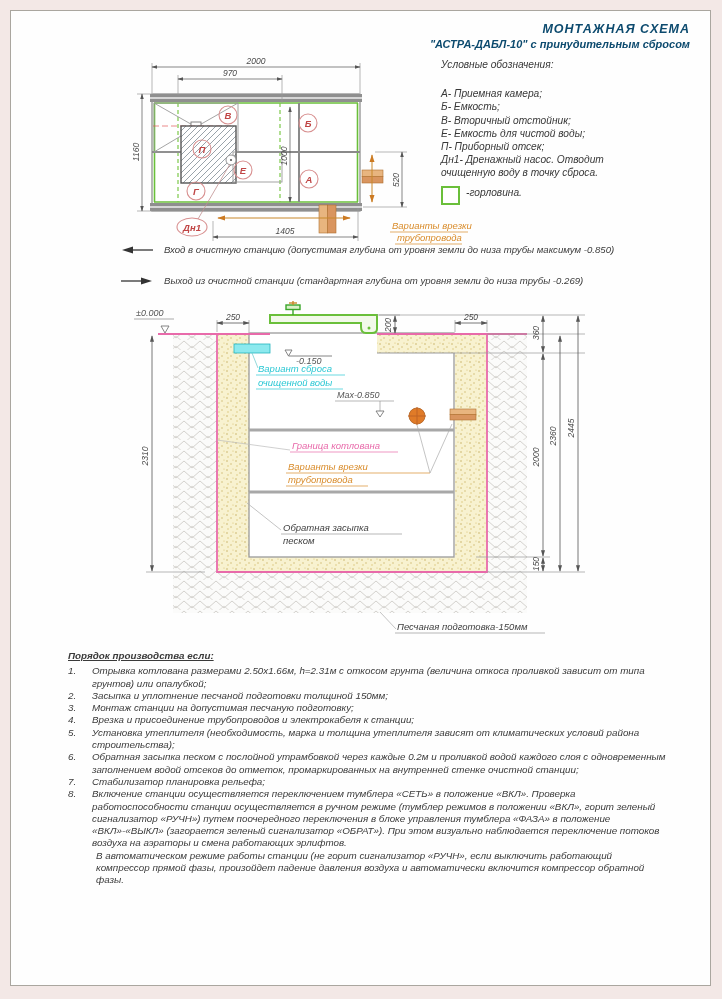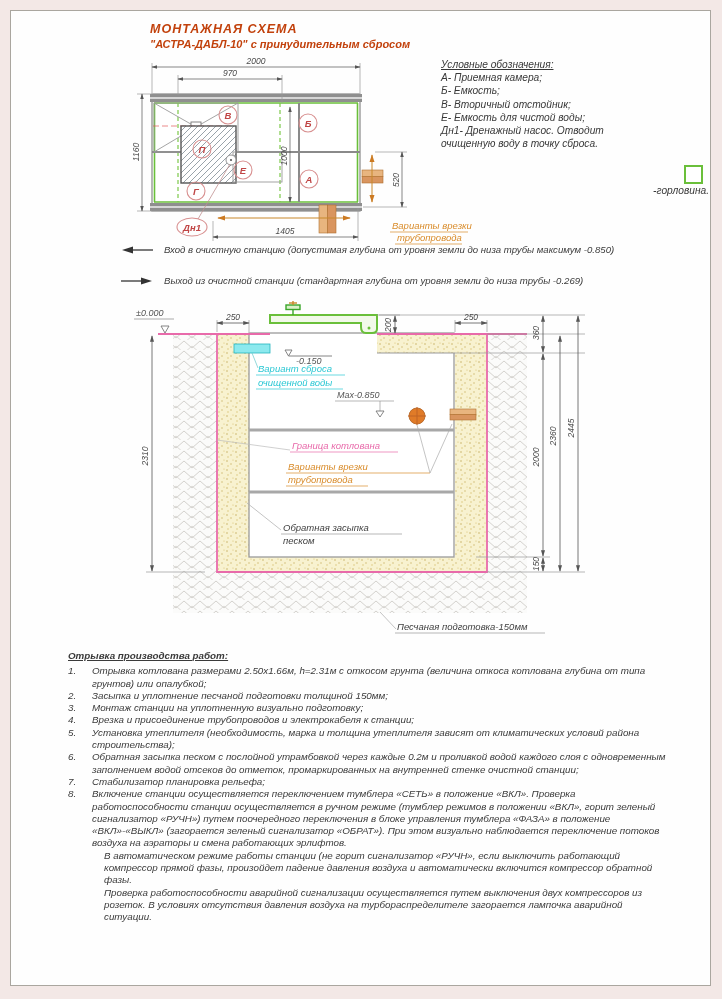--- a/index.html
+++ b/index.html
@@ -1,36 +1,36 @@
 <!DOCTYPE html>
 <html><head>
 <meta charset="utf-8">
 <style>
   html,body{margin:0;padding:0;}
   body{width:722px;height:999px;background:#f3e8e6;font-family:"Liberation Sans",sans-serif;position:relative;overflow:hidden;}
   #page{position:absolute;left:10px;top:10px;width:699px;height:974px;background:#fefefe;border:1px solid #aaa69f;}
   .abs{position:absolute;}
   
-  #titleblock{left:150px;top:22px;width:540px;text-align:left;color:#c2410c;}
+  #titleblock{left:150px;top:22px;width:540px;text-align:right;color:#0c4a6e;}
   #title{font:italic bold 12.5px "Liberation Sans",sans-serif;letter-spacing:1px;}
   #subtitle{font:italic bold 11px "Liberation Sans",sans-serif;margin-top:2px;}
   #legend{left:441px;top:58px;width:268px;color:#383838;font:italic 10.2px "Liberation Sans",sans-serif;line-height:13.2px;}
-  #legend .hdr{text-decoration:underline;margin-bottom:0;}
-  #legend .gorl{display:flex;align-items:flex-end;margin-top:15px;flex-direction:column;}
+  #legend .hdr{margin-bottom:16px;}
+  #legend .gorl{display:flex;align-items:flex-start;margin-top:6px;}
   #legend .sq{display:inline-block;width:15px;height:15px;border:2px solid #6abf3a;margin-right:6px;background:#fff;}
   .ionote{left:120px;width:590px;display:flex;align-items:center;color:#3b3b3b;font:italic 9.6px "Liberation Sans",sans-serif;}
   .ionote svg{margin-right:10px;flex:none;}
   #io-in{top:244px;}
   #io-out{top:275px;}
   #procedure{left:68px;top:650px;width:600px;color:#3a3a3a;font:italic 9.8px "Liberation Sans",sans-serif;line-height:12.3px;}
   #procedure .hdr{text-decoration:underline;font-weight:bold;margin-bottom:3px;}
   #procedure .row{display:flex;}
   #procedure .num{width:24px;flex:none;}
   #procedure .txt{flex:1;}
-  #procedure .para{margin-left:36px;}
+  #procedure .para{margin-left:28px;}
   
   svg text{font-family:"Liberation Sans",sans-serif;font-style:italic;}
   .dim{font-size:8.5px;fill:#4a4a4a;}
   .lvl{font-size:9px;fill:#555;}
   .lbl{font-size:9.5px;font-weight:bold;fill:#c04545;}
   .annC{font-size:9.5px;fill:#2cc8d4;}
   .annP{font-size:9.5px;fill:#e86aaa;}
   .annO{font-size:9.5px;fill:#d98c2b;}
   .annG{font-size:9.5px;fill:#3f3f3f;}
 </style>
@@ -288,20 +288,21 @@
   <div id="title">МОНТАЖНАЯ СХЕМА</div>
   <div id="subtitle">"АСТРА-ДАБЛ-10" с принудительным сбросом</div>
 </div>
 
 <div id="legend" class="abs">
   <div class="hdr">Условные обозначения:</div>
   <div>А- Приемная камера;</div>
   <div>Б- Емкость;</div>
   <div>В- Вторичный отстойник;</div>
   <div>Е- Емкость для чистой воды;</div>
+  <div>П- Приборный отсек;</div>
   <div>Дн1- Дренажный насос. Отводит</div>
   <div>очищенную воду в точку сброса.</div>
   <div class="gorl">
     <span class="sq"></span>
     <span>-горловина.</span>
   </div>
 </div>
 
 <div id="io-in" class="abs ionote">
   <svg width="34" height="10" viewBox="0 0 34 10">
@@ -312,32 +313,32 @@
 </div>
 <div id="io-out" class="abs ionote">
   <svg width="34" height="10" viewBox="0 0 34 10">
     <path d="M32,5 L21,1.5 L21,8.5 Z" fill="#333"></path>
       <line x1="1" y1="5" x2="21" y2="5" stroke="#333" stroke-width="1.3"></line>
   </svg>
   <span>Выход из очистной станции (стандартная глубина от уровня земли до низа трубы -0.269)</span>
 </div>
 
 <div id="procedure" class="abs">
-  <div class="hdr">Отрывка производства работ:</div>
+  <div class="hdr">Порядок производства если:</div>
   <div class="row">
     <span class="num">1.</span>
-    <span class="txt">Отрывка котлована размерами 2.50х1.66м, h=2.31м с откосом грунта (величина откоса котлована глубина от типа грунтов) или опалубкой;</span>
+    <span class="txt">Отрывка котлована размерами 2.50х1.66м, h=2.31м с откосом грунта (величина откоса проливкой зависит от типа грунтов) или опалубкой;</span>
   </div>
   <div class="row">
     <span class="num">2.</span>
     <span class="txt">Засыпка и уплотнение песчаной подготовки толщиной 150мм;</span>
   </div>
   <div class="row">
     <span class="num">3.</span>
-    <span class="txt">Монтаж станции на уплотненную визуально подготовку;</span>
+    <span class="txt">Монтаж станции на допустимая песчаную подготовку;</span>
   </div>
   <div class="row">
     <span class="num">4.</span>
     <span class="txt">Врезка и присоединение трубопроводов и электрокабеля к станции;</span>
   </div>
   <div class="row">
     <span class="num">5.</span>
     <span class="txt">Установка утеплителя (необходимость, марка и толщина утеплителя зависят от климатических условий района строительства);</span>
   </div>
   <div class="row">
@@ -346,14 +347,13 @@
   </div>
   <div class="row">
     <span class="num">7.</span>
     <span class="txt">Стабилизатор планировка рельефа;</span>
   </div>
   <div class="row">
     <span class="num">8.</span>
     <span class="txt">Включение станции осуществляется переключением тумблера «СЕТЬ» в положение «ВКЛ». Проверка работоспособности станции осуществляется в ручном режиме (тумблер режимов в положении «ВКЛ», горит зеленый сигнализатор «РУЧН») путем поочередного переключения в блоке управления тумблера «ФАЗА»  в положение «ВКЛ»-«ВЫКЛ» (загорается зеленый сигнализатор «ОБРАТ»).  При этом визуально наблюдается переключение потоков воздуха на аэраторы и смена работающих эрлифтов.</span>
   </div>
   <div class="para">В автоматическом режиме работы станции (не горит сигнализатор «РУЧН», если выключить работающий компрессор прямой фазы, произойдет падение давления воздуха и автоматически включится компрессор обратной фазы.</div>
-  <div class="para">Проверка работоспособности аварийной сигнализации осуществляется путем выключения двух компрессоров из розеток. В условиях  отсутствия давления воздуха на турбораспределителе загорается лампочка аварийной ситуации.</div>
 </div>
 
 </body></html>

